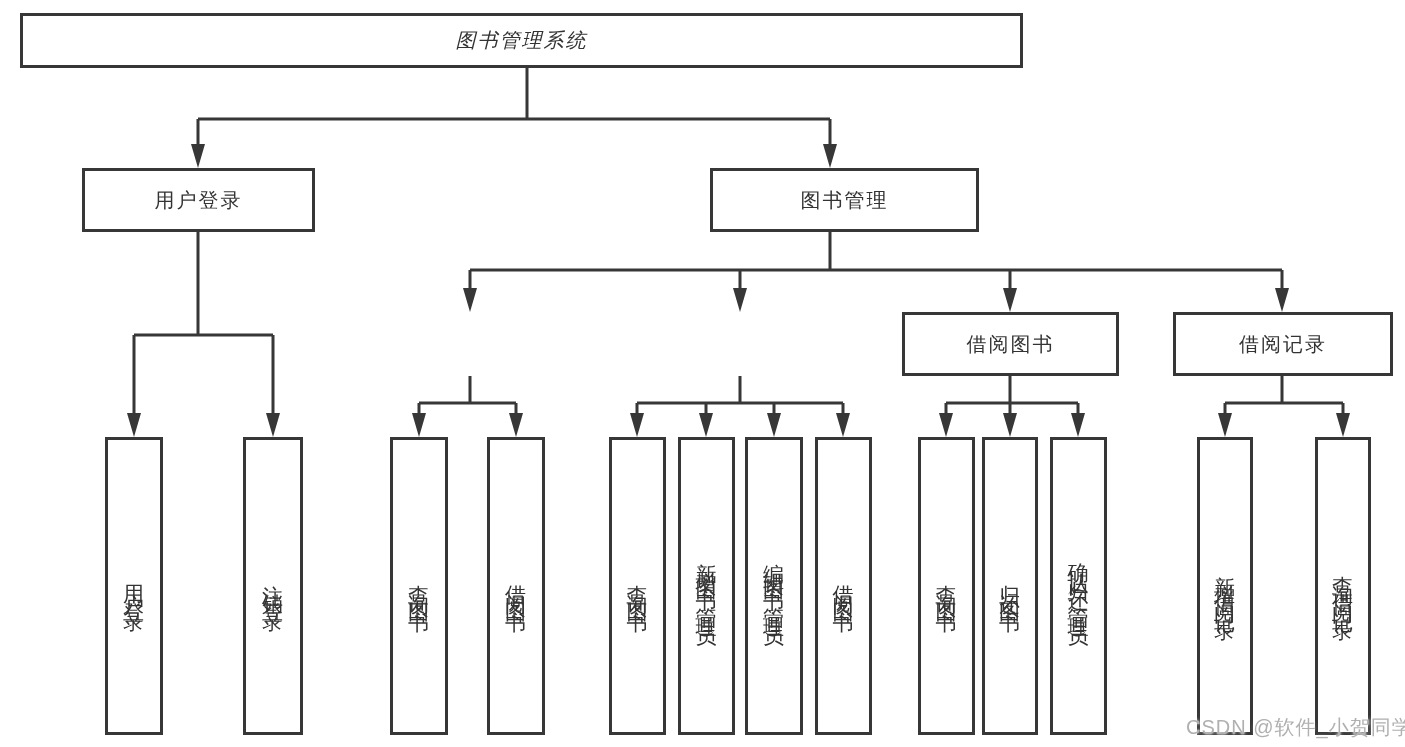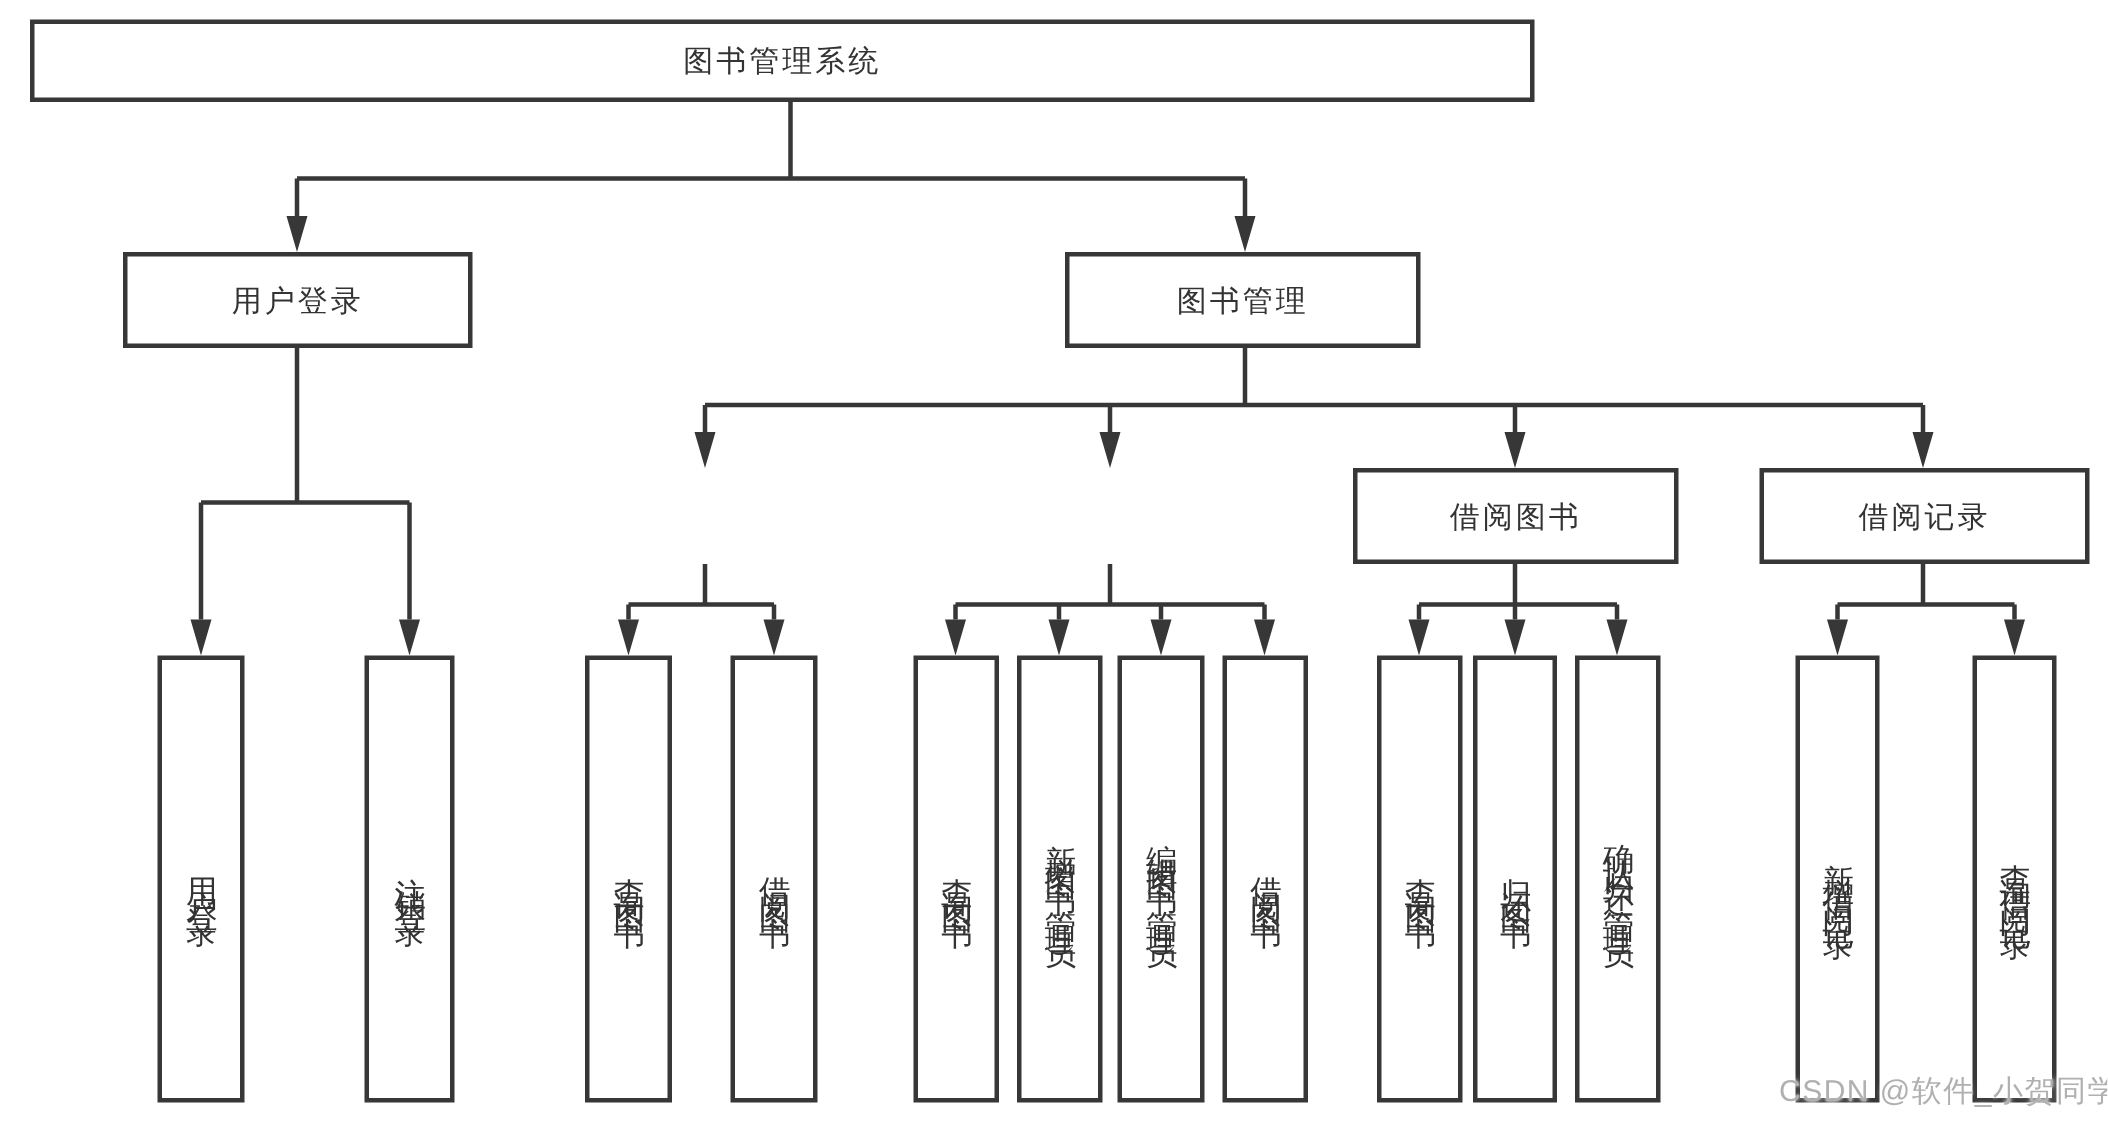--- a/index.html
+++ b/index.html
@@ -97,24 +97,24 @@
     <path d="M1010,376 V403 M946,403 H1078 M946,403 V413 M1010,403 V413 M1078,403 V413"></path>
     <polygon points="939,413 953,413 946,437"></polygon>
     <polygon points="1003,413 1017,413 1010,437"></polygon>
     <polygon points="1071,413 1085,413 1078,437"></polygon>
 
     <path d="M1282,376 V403 M1225,403 H1343 M1225,403 V413 M1343,403 V413"></path>
     <polygon points="1218,413 1232,413 1225,437"></polygon>
     <polygon points="1336,413 1350,413 1343,437"></polygon>
   </svg>
 
-  <div class="node h" style="left:20px; top:13px; width:1003px; height:55px;">图书管理系统</div>
+  <div class="node h" style="left:20px; top:13px; width:1003px; height:55px;font-style:italic;">图书管理系统</div>
 
   <div class="node h" style="left:82px; top:168px; width:233px; height:64px;">用户登录</div>
-  <div class="node h" style="left:710px; top:168px; width:237px; height:64px;">图书管理</div>
+  <div class="node h" style="left:710px; top:168px; width:269px; height:64px;">图书管理</div>
 
   <div class="node h" style="left:902px; top:312px; width:217px; height:64px;">借阅图书</div>
   <div class="node h" style="left:1173px; top:312px; width:220px; height:64px;">借阅记录</div>
 
   <div class="node v" style="left:105px; top:437px; width:58px; height:298px;">用户登录</div>
   <div class="node v" style="left:243px; top:437px; width:60px; height:298px;">注销登录</div>
 
   <div class="node v" style="left:390px; top:437px; width:58px; height:298px;">查询图书</div>
   <div class="node v" style="left:487px; top:437px; width:58px; height:298px;">借阅图书</div>
 

